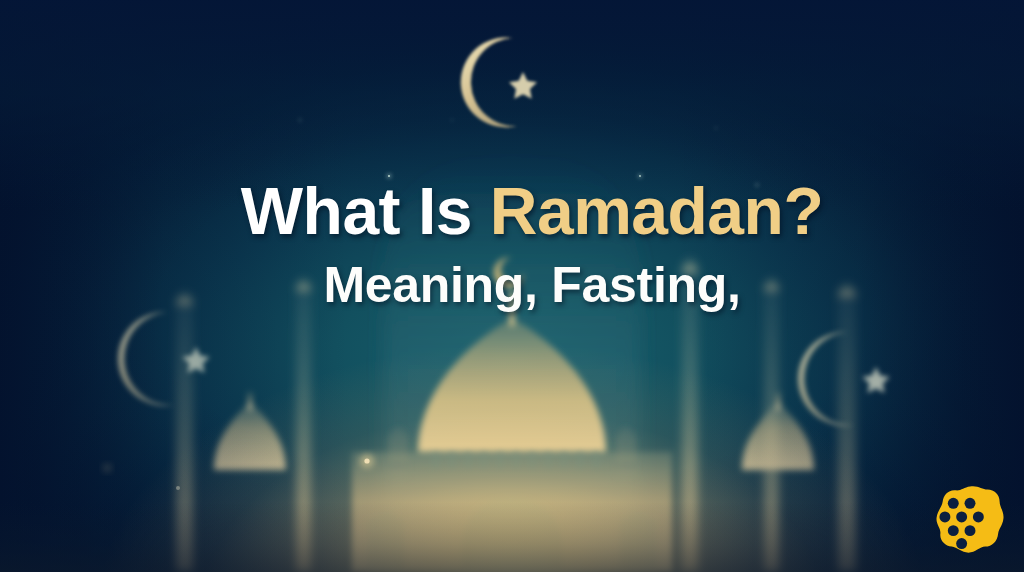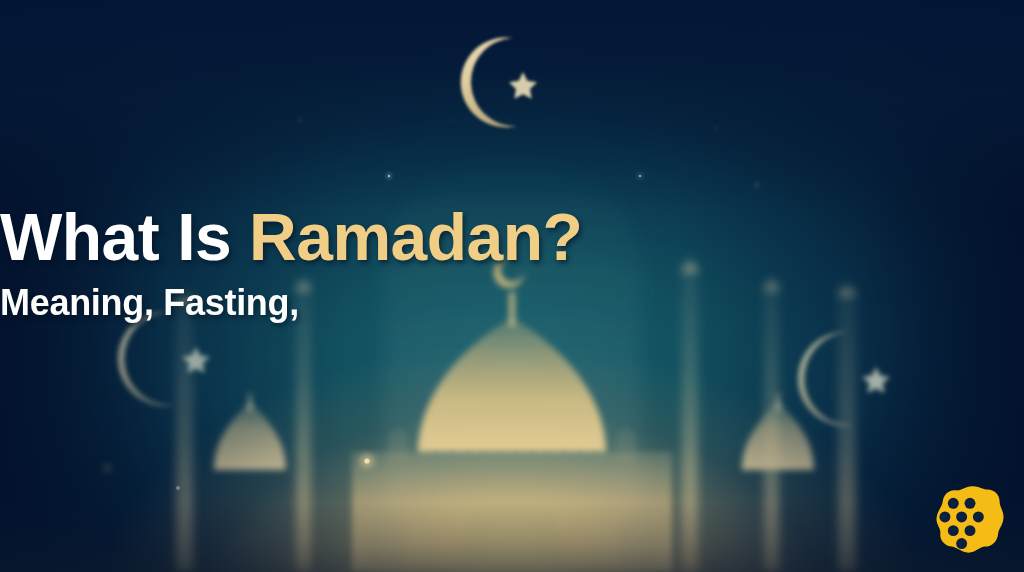--- a/index.html
+++ b/index.html
@@ -58,39 +58,40 @@
     height: 572px;
   }
 
   
   .moon-layer { position: absolute; inset: 0; }
 
   
   .text-wrap {
     position: absolute;
     left: 0; right: 0;
-    top: 204px;
-    text-align: left;
+    top: 178px;
+    text-align: center;
     z-index: 9;
+    padding-left: 40px;
   }
   .headline {
     margin: 0;
     font-size: 66px;
     font-weight: 700;
     line-height: 1.02;
     letter-spacing: -0.5px;
     color: #ffffff;
     text-shadow: 2px 3px 5px rgba(2,16,34,0.62);
   }
   .headline .gold {
     color: #f0ce86;
   }
   .subhead {
     margin: 12px 0 0 0;
-    font-size: 36px;
+    font-size: 50px;
     font-weight: 700;
     line-height: 1.12;
     letter-spacing: -0.3px;
     color: #fdfdfb;
     text-shadow: 2px 3px 5px rgba(2,16,34,0.55);
   }
   .subhead .line { display: block; }
 
   
   .logo {

